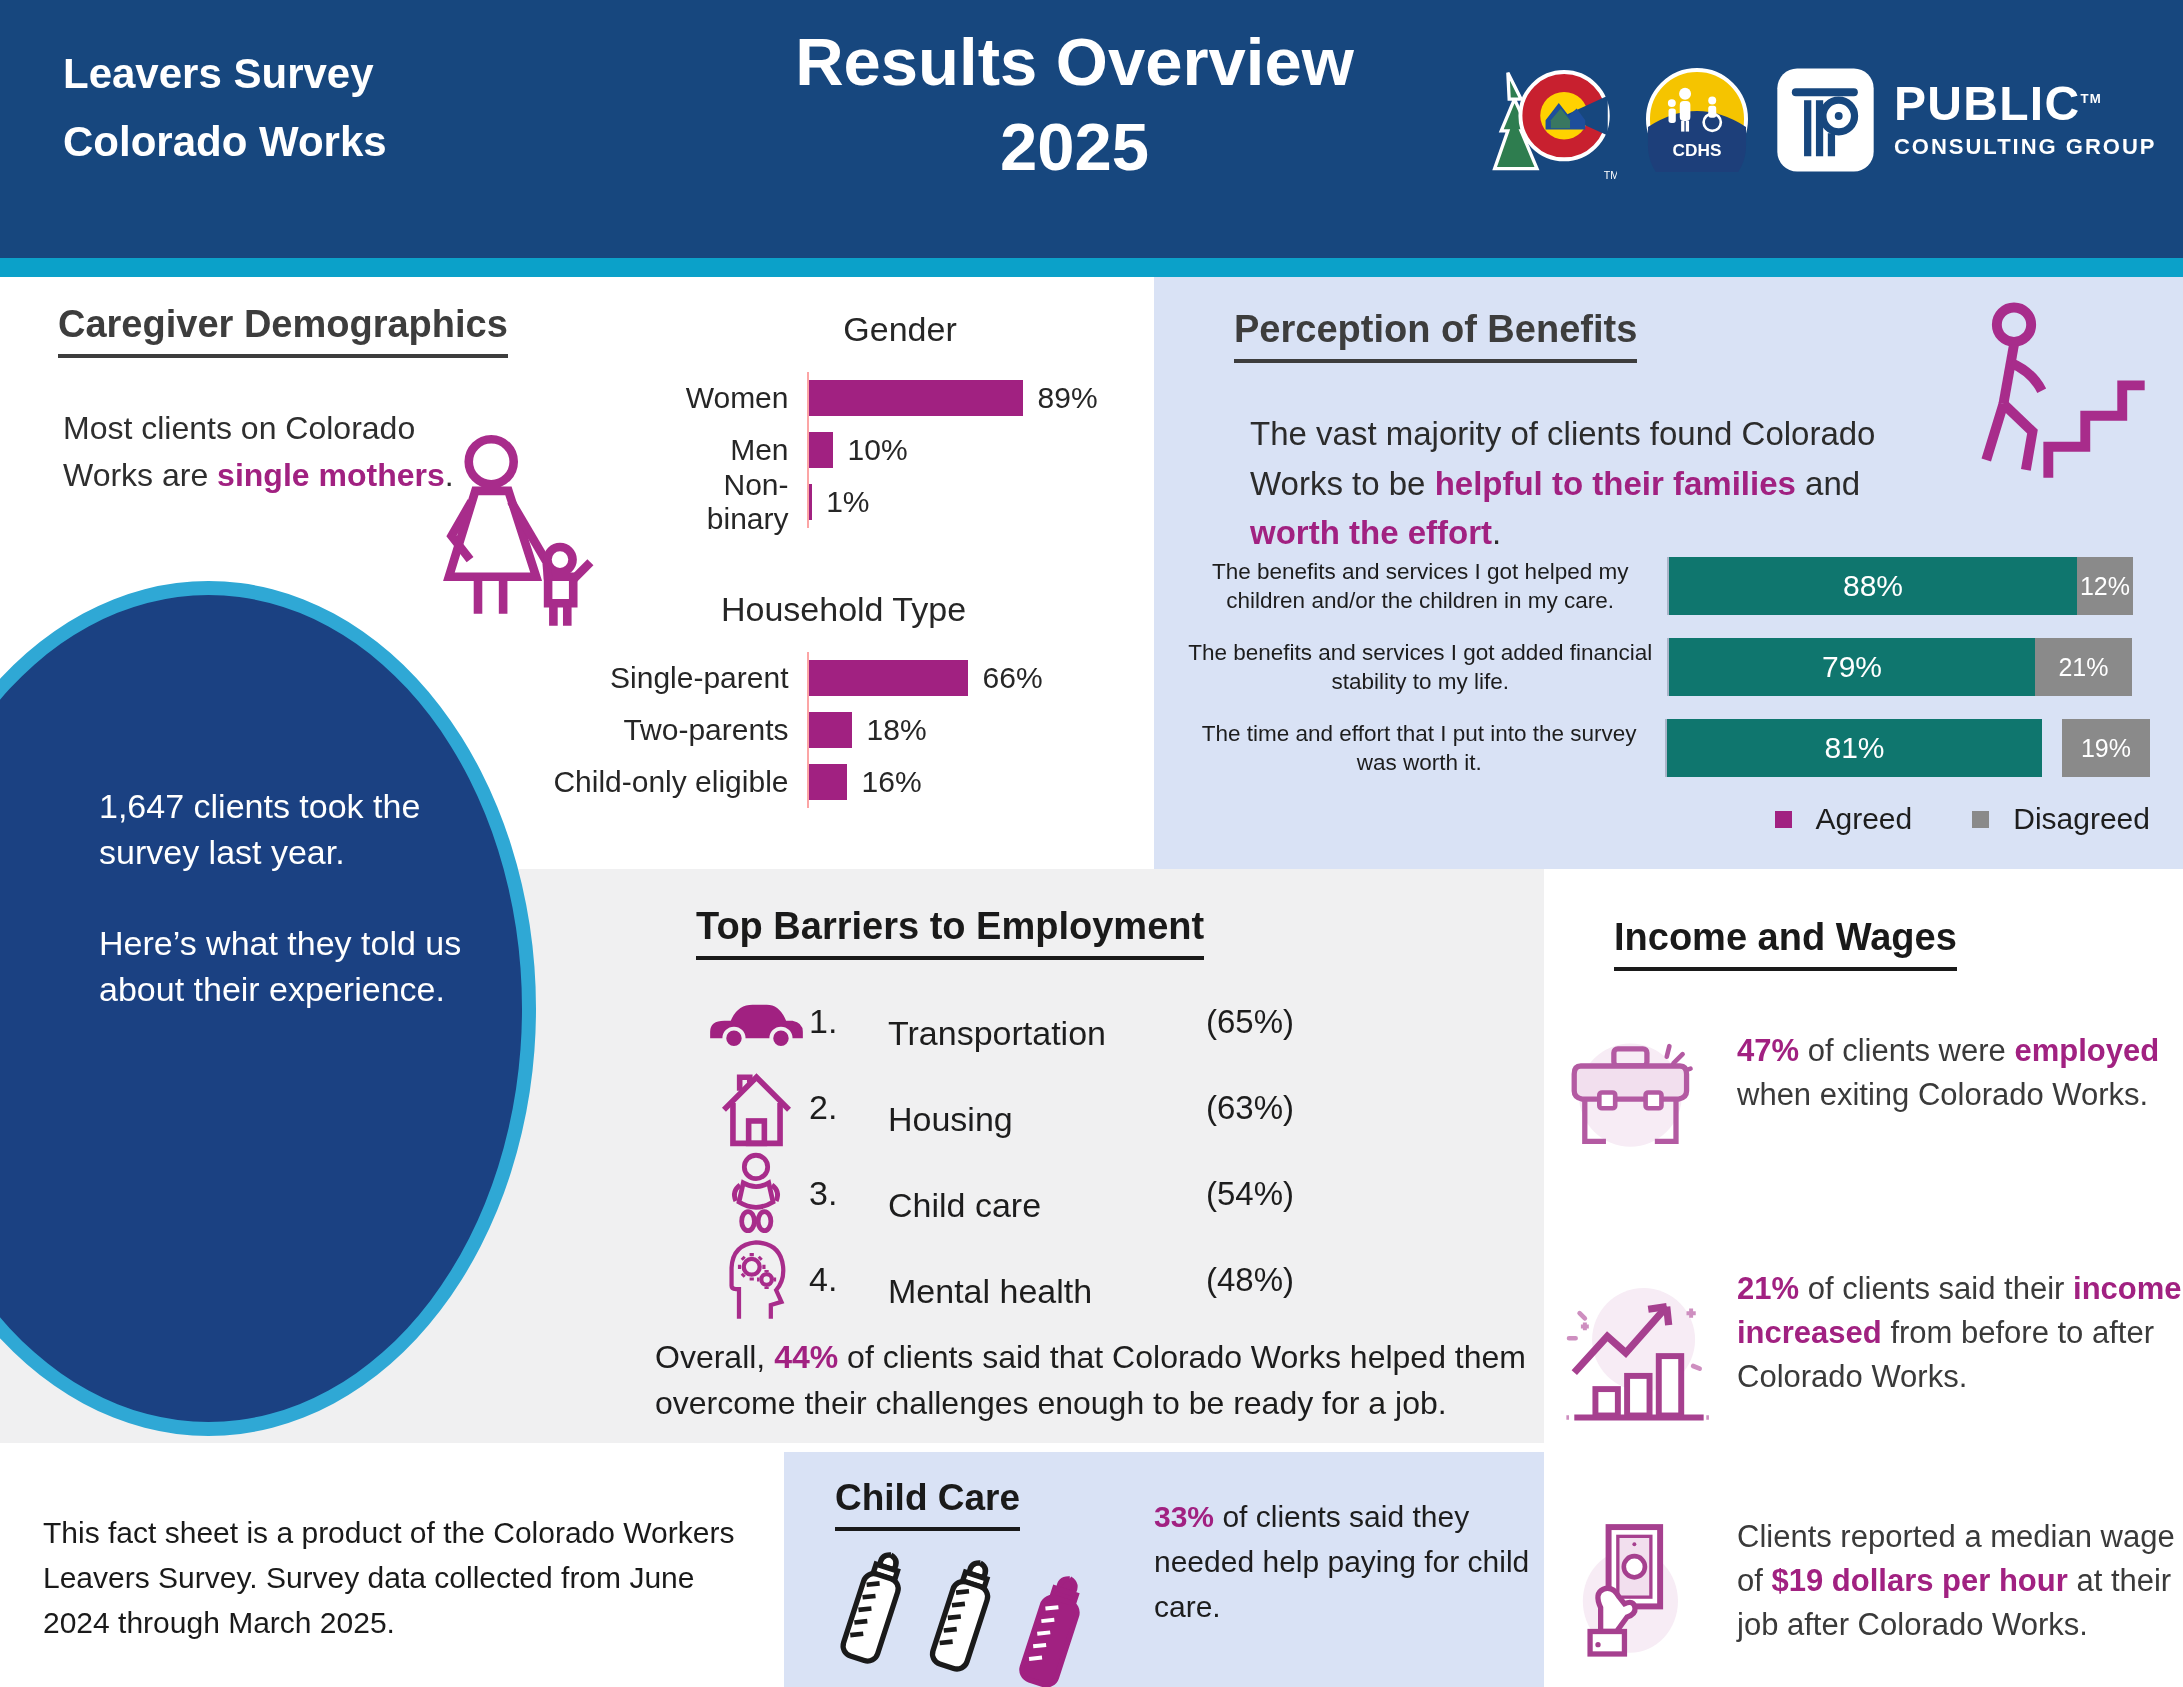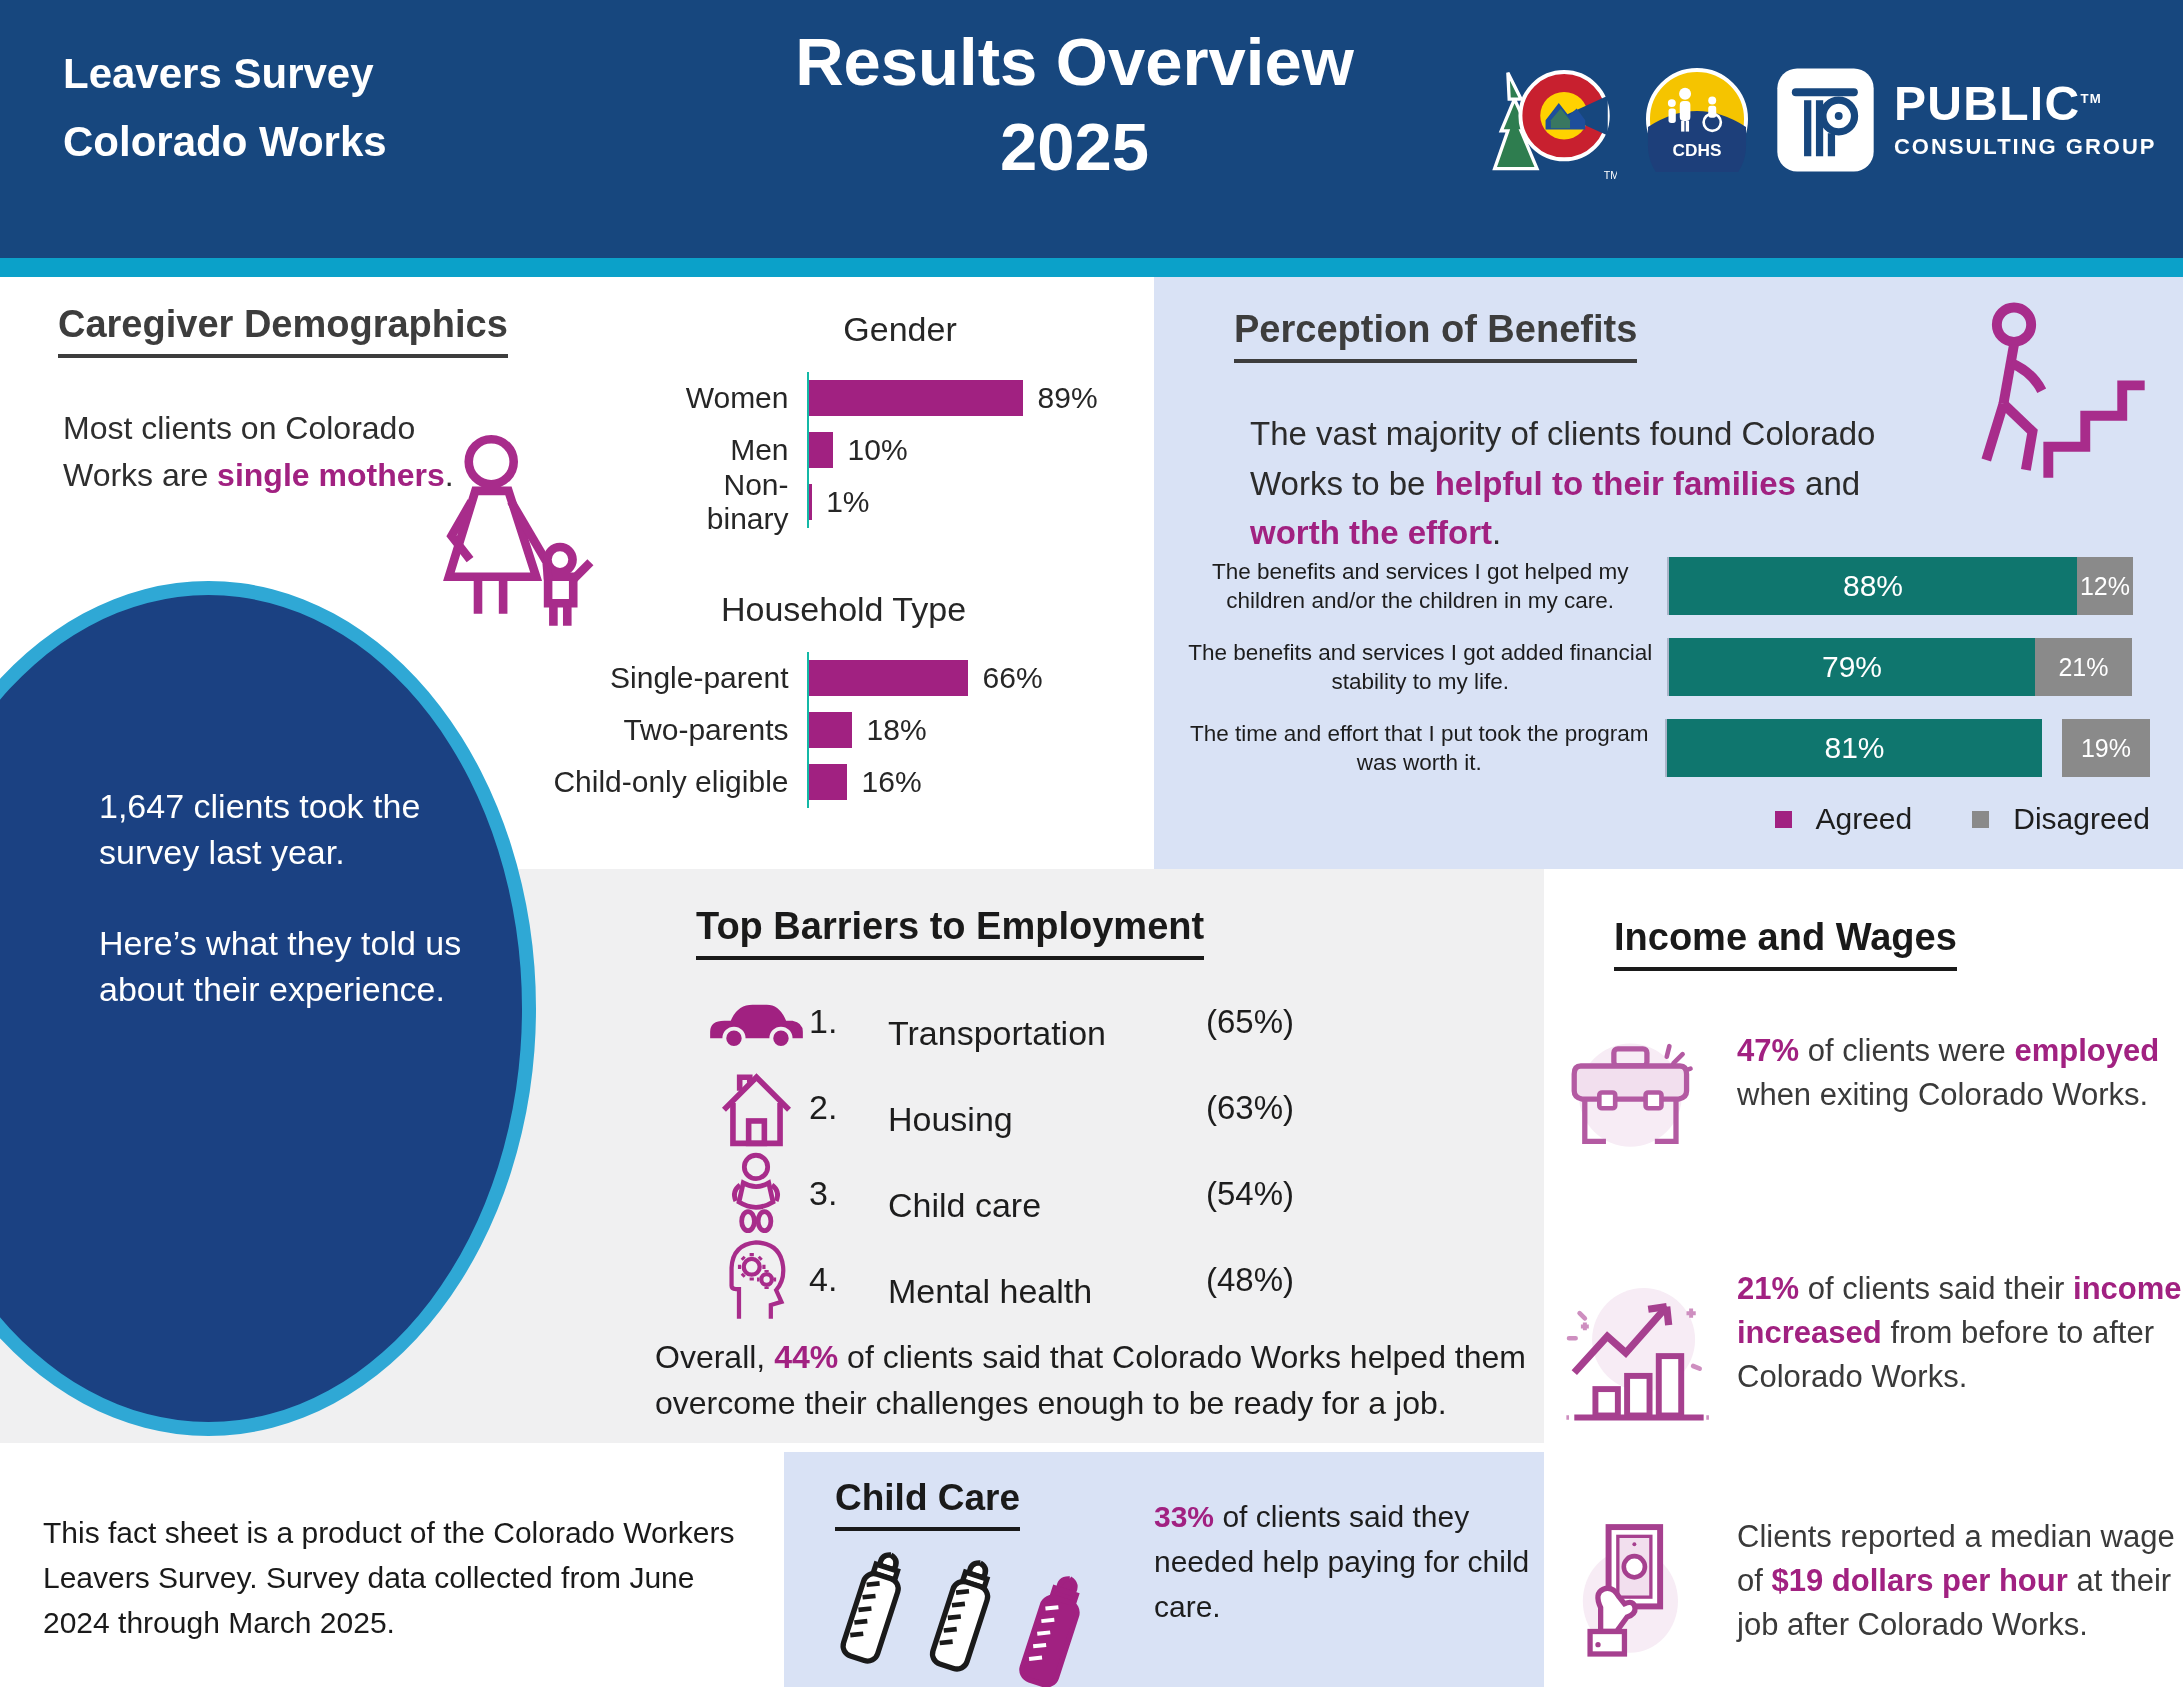--- a/index.html
+++ b/index.html
@@ -41,21 +41,21 @@
 
   
   .demo-heading { left:58px; top:303px; font-size:38px; }
   .demo-intro { left:63px; top:405px; width:397px; font-size:32px; line-height:1.47; color:#2e2e2e; }
 
   
   .mini-chart { display:flex; flex-direction:column; }
   .mini-chart .chart-title { text-align:center; font-size:34px; color:#262626; margin-bottom:22.5px; }
   .mini-row { display:flex; align-items:center; height:52px; }
   .mini-label { text-align:right; padding-right:18.5px; font-size:30px; color:#262626; }
-  .mini-bars { border-left:2px solid #14b8a6; align-self:stretch; display:flex; align-items:center; }
+  .mini-bars { border-left:2px solid #fca5a5; align-self:stretch; display:flex; align-items:center; }
   .mini-bar { height:36px; background:#A12181; min-width:2.6px; }
   .mini-val { font-size:30px; color:#262626; margin-left:14.6px; white-space:nowrap; }
   .gender-chart { left:642px; top:310px; width:516px;justify-content:center; }
   .gender-chart .mini-label { width:165px; }
   .household-chart { left:529px; top:590px; width:629px; }
   .household-chart .mini-label { width:278px; }
 
   
   .perc-heading { left:1234px; top:308px; font-size:38px; }
   .perc-intro { left:1250px; top:409px; width:681px; font-size:33px; line-height:1.5; color:#2b2b2b; }
@@ -285,21 +285,21 @@
     <div class="perc-bar">
       <div class="seg seg-agree" style="width: 366px;">
         <span>79%</span>
       </div>
       <div class="seg seg-disagree" style="width: 97px;">
         <span>21%</span>
       </div>
     </div>
   </div>
   <div class="perc-row">
-    <div class="perc-label">The time and effort that I put took the program was worth it.</div>
+    <div class="perc-label">The time and effort that I put into the survey was worth it.</div>
     <div class="perc-bar">
       <div class="seg seg-agree" style="width: 375px;">
         <span>81%</span>
       </div>
       <div class="seg seg-disagree" style="width: 88px; margin-left: 20px;">
         <span>19%</span>
       </div>
     </div>
   </div>
 </div>

